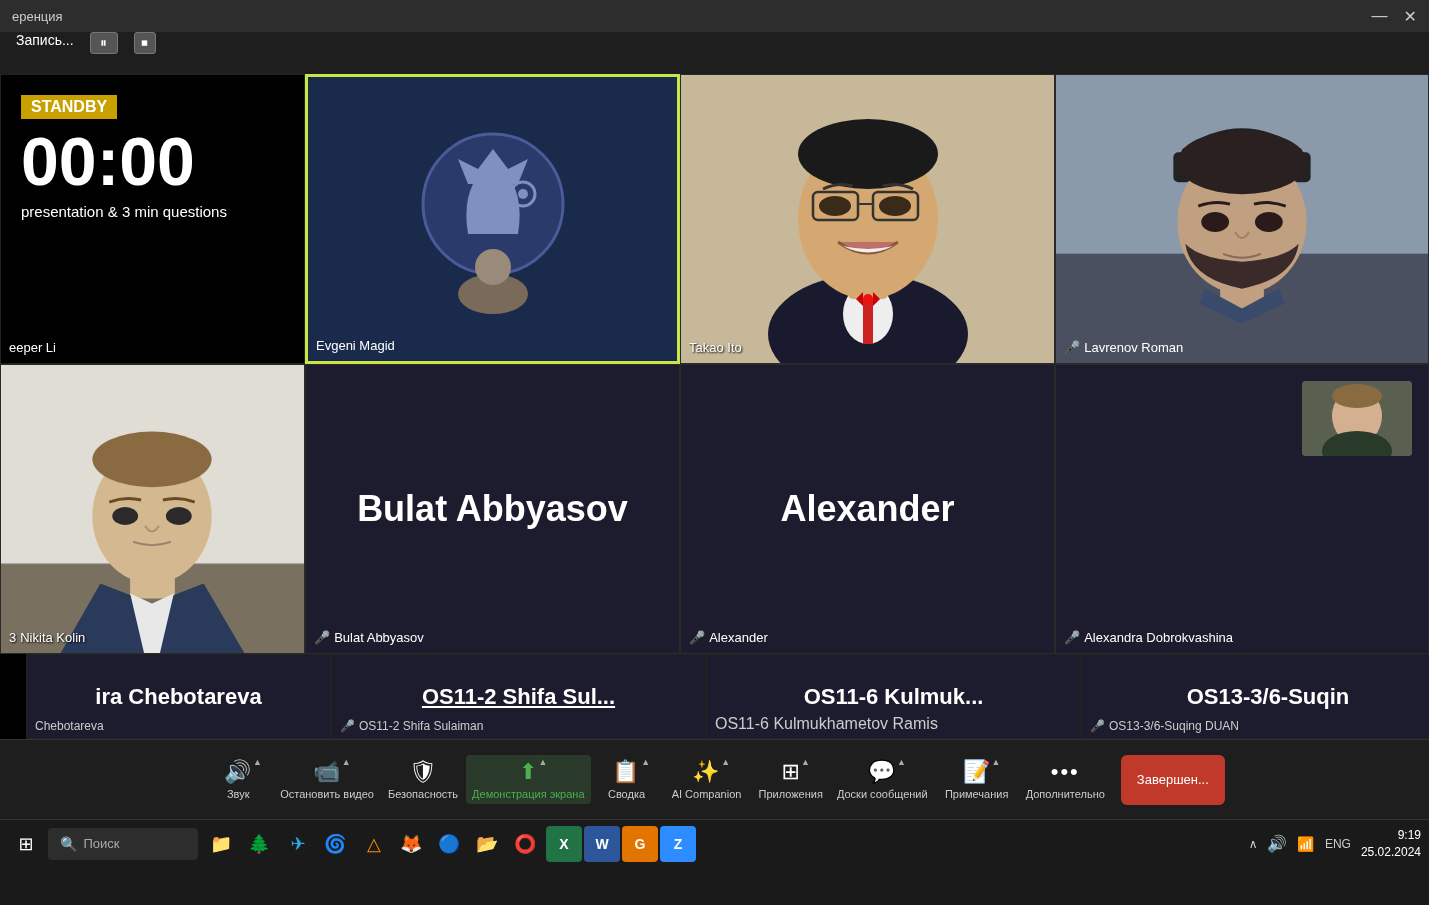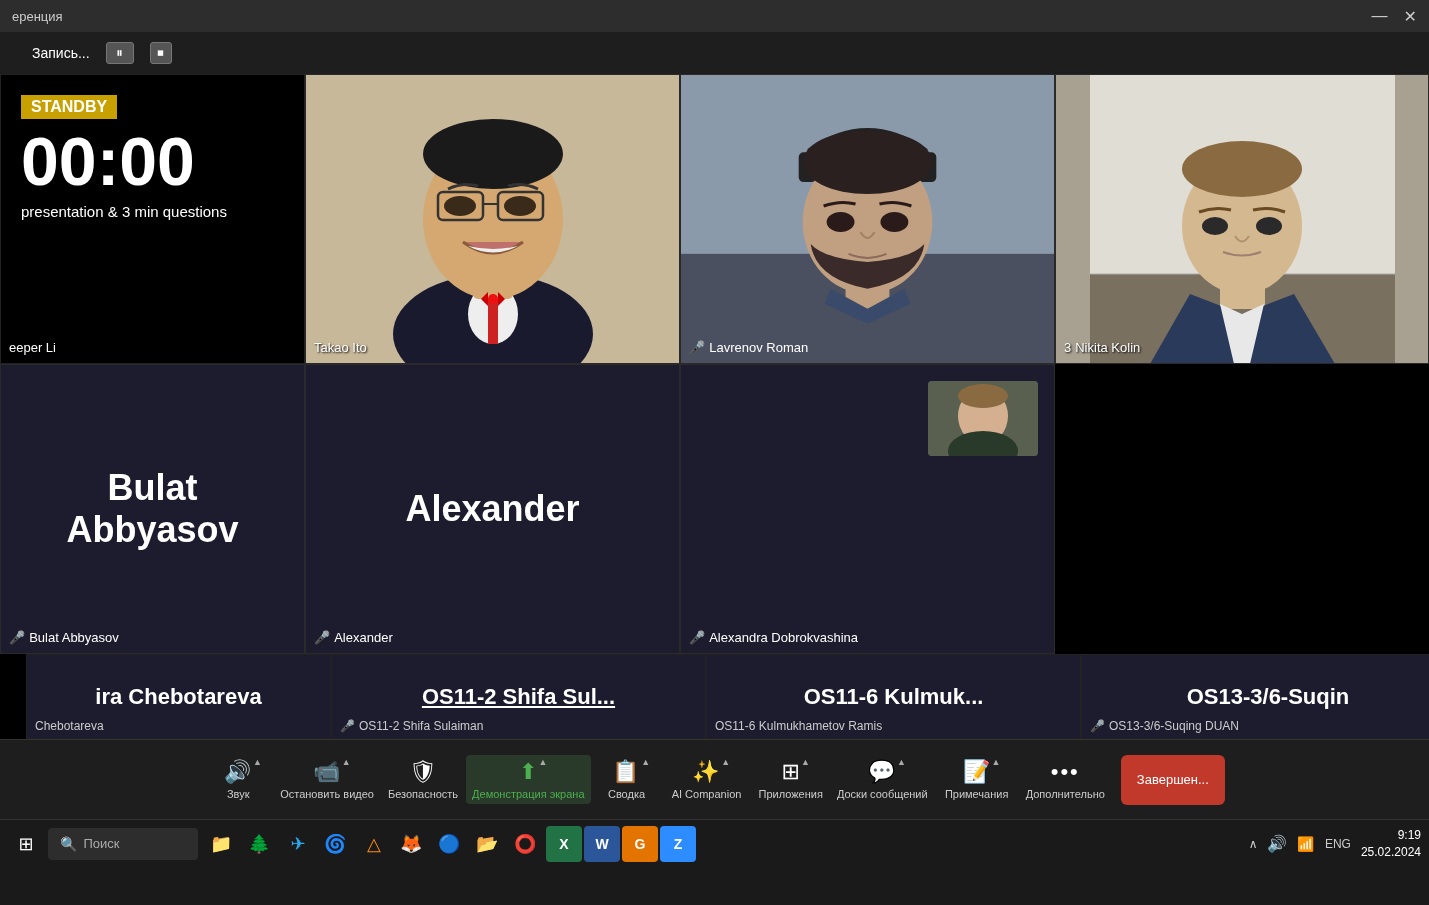--- a/index.html
+++ b/index.html
@@ -8,22 +8,22 @@
     
     #titlebar {
       width: 100%; height: 32px; background: #2d2d2d; display: flex; align-items: center;
       justify-content: space-between; padding: 8px 12px; color: #ccc; font-size: 13px;
     }
     #titlebar-controls { display: flex; gap: 16px; }
     #titlebar-controls span { cursor: pointer; font-size: 16px; }
 
     
     #topbar {
-      width: 100%; height: 42px; background: #1e1e1e; display: flex; align-items: center;
-      padding: 0 32px; gap: 16px;
+      width: 100%; height: 42px; background: #1e1e1e; display: flex; align-items: flex-start;
+      padding: 0 16px; gap: 16px;
     }
     #rec-pause, #rec-stop {
       width: 28px; height: 22px; background: #444; border: 1px solid #666;
       border-radius: 3px; display: flex; align-items: center; justify-content: center;
       cursor: pointer; color: #fff; font-size: 13px;
     }
 
     
     #video-grid {
       width: 100%; height: 660px; display: grid;
@@ -117,20 +117,43 @@
     <div class="standby-content">
       <div class="standby-label" style="background:#c8a000;color:#fff;font-size:16px;font-weight:bold;padding:3px 10px;display:inline-block;margin-bottom:8px;">STANDBY</div>
       <div style="color:#fff;font-size:68px;font-weight:bold;line-height:1;">00:00</div>
       <div style="color:#fff;font-size:15px;margin-top:8px;">presentation &amp; 3 min questions</div>
     </div>
     <div class="participant-name">
       <span style="color:#fff;font-size:13px;">eeper Li</span>
     </div>
   </div>
 
+  <div class="video-cell evgeni" style="background:#1a2a4a;border:3px solid #c8e645;position:relative;overflow:hidden;display:flex;align-items:center;justify-content:center;">
+
+    <svg width="200" height="200" viewBox="0 0 200 200">
+      <rect width="200" height="200" fill="#1a2a4a"></rect>
+
+      <g transform="translate(100,85)">
+        <circle r="70" fill="#2a3a6a" stroke="#4a5a9a" stroke-width="3"></circle>
+
+        <polygon points="0,-55 -15,-35 -35,-45 -25,-20 25,-20 35,-45 15,-35" fill="#8090c0"></polygon>
+
+        <path d="M-20,-20 Q-30,0 -25,30 L25,30 Q30,0 20,-20 Q5,-35 0,-30 Q-5,-35 -20,-20Z" fill="#8090c0"></path>
+
+        <circle cx="30" cy="-10" r="12" fill="none" stroke="#8090c0" stroke-width="3"></circle>
+        <circle cx="30" cy="-10" r="5" fill="#8090c0"></circle>
+      </g>
+
+      <ellipse cx="100" cy="175" rx="35" ry="20" fill="#7a6a5a"></ellipse>
+      <circle cx="100" cy="148" r="18" fill="#9a8a7a"></circle>
+    </svg>
+    <div class="participant-name" style="position:absolute;bottom:8px;left:8px;color:#fff;font-size:13px;display:flex;align-items:center;gap:4px;">
+      <span>Evgeni Magid</span>
+    </div>
+  </div>
 
   <div class="video-cell cell-takao" style="background:#c8b89a;position:relative;overflow:hidden;display:flex;align-items:center;justify-content:center;">
     <div class="face-render" style="font-size:80px;width:100%;height:100%;display:flex;align-items:center;justify-content:center;">
 
       <svg width="300" height="290" viewBox="0 0 300 290">
         <rect width="300" height="290" fill="#c8b89a"></rect>
 
         <ellipse cx="150" cy="260" rx="100" ry="60" fill="#1a1a2e"></ellipse>
         <rect x="110" y="220" width="80" height="70" fill="#1a1a2e"></rect>
 
@@ -281,21 +304,21 @@
     <div style="position:absolute;bottom:5px;left:8px;color:#ccc;font-size:12px;">Chebotareva</div>
   </div>
   <div style="background:#1c1c2e;position:relative;display:flex;align-items:center;justify-content:center;border:1px solid #222;">
     <div style="color:#fff;font-size:22px;font-weight:bold;padding:8px;text-decoration:underline;">OS11-2  Shifa  Sul...</div>
     <div style="position:absolute;bottom:5px;left:8px;color:#ccc;font-size:12px;display:flex;align-items:center;gap:4px;">
       <span style="color:#ff6060;">🎤</span> OS11-2 Shifa Sulaiman
     </div>
   </div>
   <div style="background:#1c1c2e;position:relative;display:flex;align-items:center;justify-content:center;border:1px solid #222;">
     <div style="color:#fff;font-size:22px;font-weight:bold;padding:8px;">OS11-6  Kulmuk...</div>
-    <div style="position:absolute;bottom:5px;left:8px;color:#ccc;font-size:12px;">OS11-6 Kulmukhametov Ramis</div>
+    <div style="position:absolute;bottom:5px;left:8px;color:#ccc;font-size:16px;">OS11-6 Kulmukhametov Ramis</div>
   </div>
   <div style="background:#1c1c2e;position:relative;display:flex;align-items:center;justify-content:center;border:1px solid #222;">
     <div style="color:#fff;font-size:22px;font-weight:bold;padding:8px;">OS13-3/6-Suqin</div>
     <div style="position:absolute;bottom:5px;left:8px;color:#ccc;font-size:12px;display:flex;align-items:center;gap:4px;">
       <span style="color:#ff6060;">🎤</span> OS13-3/6-Suqing DUAN
     </div>
   </div>
 </div>
 
 <div id="toolbar" style="width:100%;height:80px;background:#1e1e1e;display:flex;align-items:center;justify-content:center;gap:2px;padding:0 10px;border-top:1px solid #333;">

